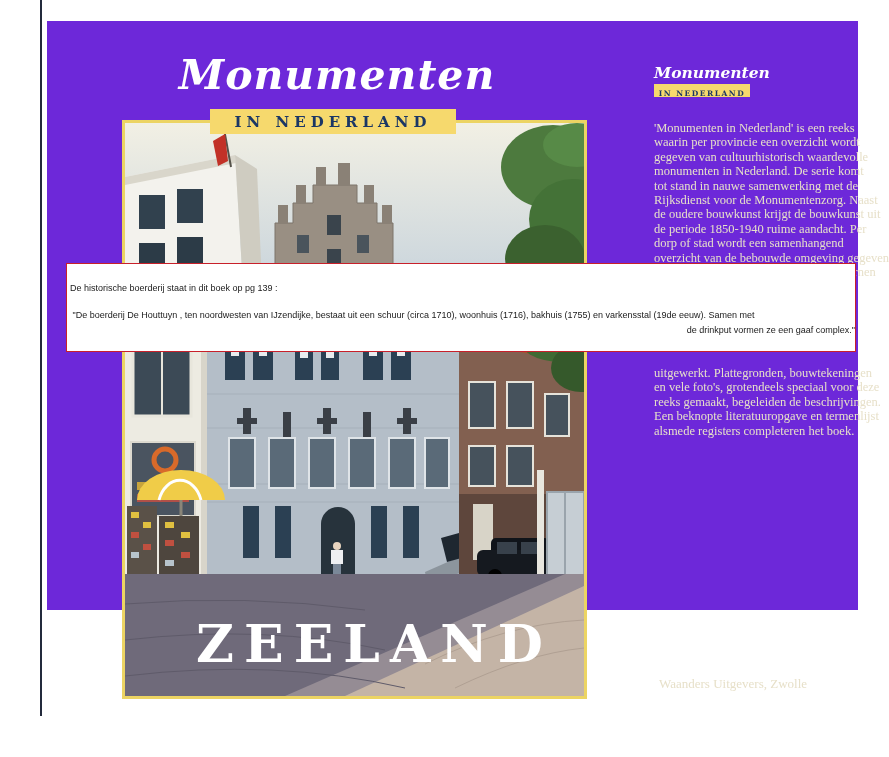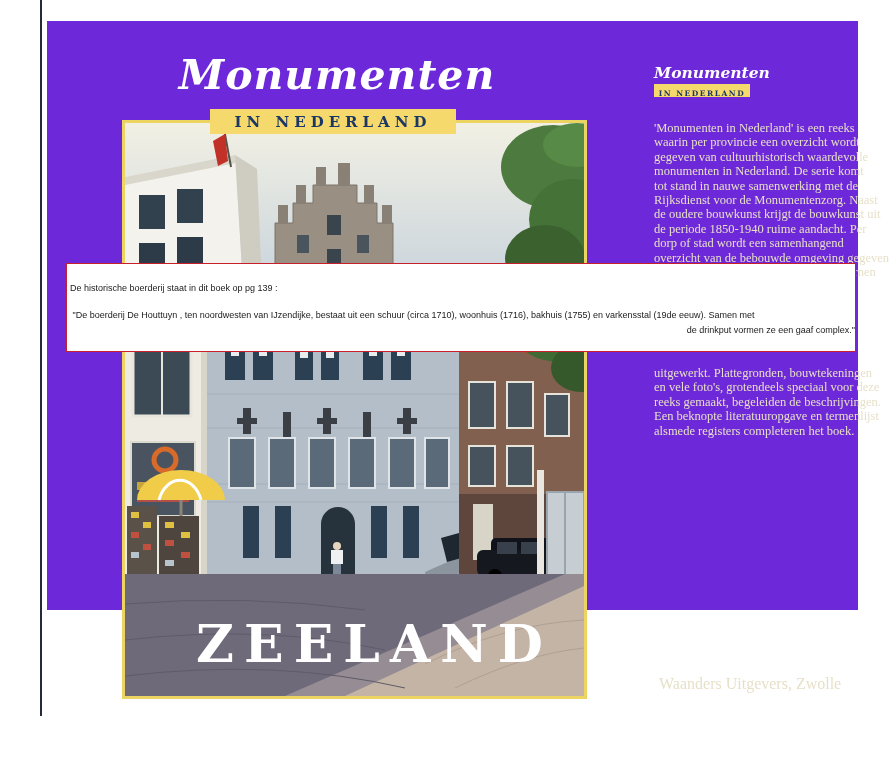--- a/index.html
+++ b/index.html
@@ -33,21 +33,21 @@
               font-size:15.5px;color:#ffffff;margin:0 0 2px 0;}
   .logo-band{width:96px;height:13px;background:#f6d96d;text-align:center;line-height:13px;}
   .logo-band span{font-family:"DejaVu Serif", serif;font-weight:bold;font-size:7.5px;
                   letter-spacing:1.5px;color:#1b3765;}
 
   .blurb{position:absolute;left:607px;width:252px;color:#e7e0c9;
          font-size:12.5px;line-height:14.4px;z-index:2;}
   .blurb div{white-space:nowrap;}
   .blurb-intro{top:100px;}
   .blurb-outro{top:345px;}
-  .publisher{position:absolute;left:612px;top:653px;color:#e7e0c9;font-size:16px;
+  .publisher{position:absolute;left:612px;top:653px;color:#e7e0c9;font-size:13px;
              line-height:19px;z-index:2;}
   .publisher div{white-space:nowrap;}
 
   
   .note{position:absolute;left:66px;top:263px;width:788px;height:87px;background:#ffffff;
         border:1px solid #c8202a;z-index:10;font-family:"Liberation Sans", sans-serif;
         font-size:9px;color:#1a1a1a;padding:0;}
   .note-line{white-space:pre;padding-left:3px;}
   .note-line1{margin-top:19px;}
   .note-quote1{margin-top:15px;line-height:15px;}

